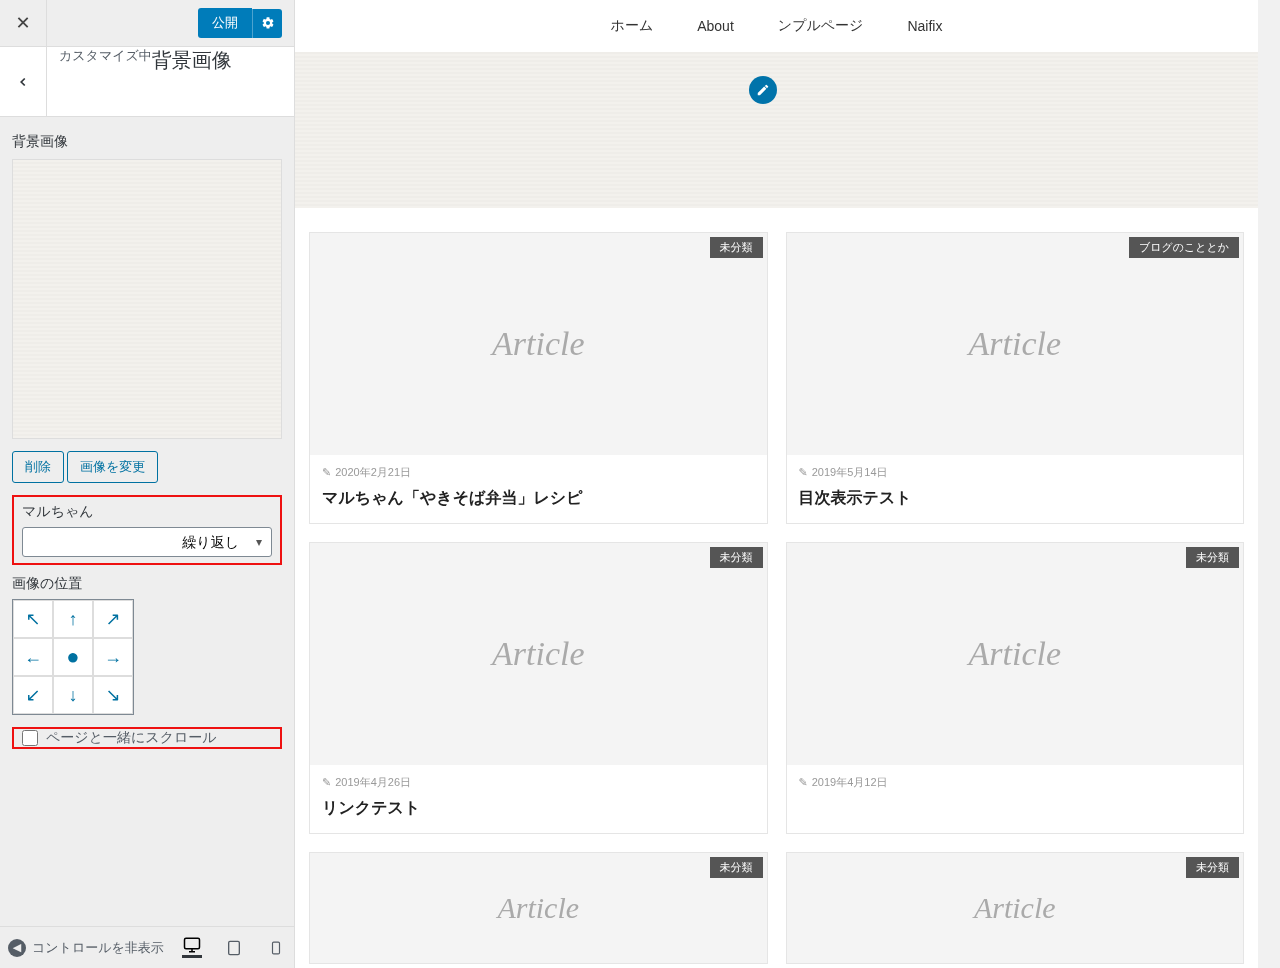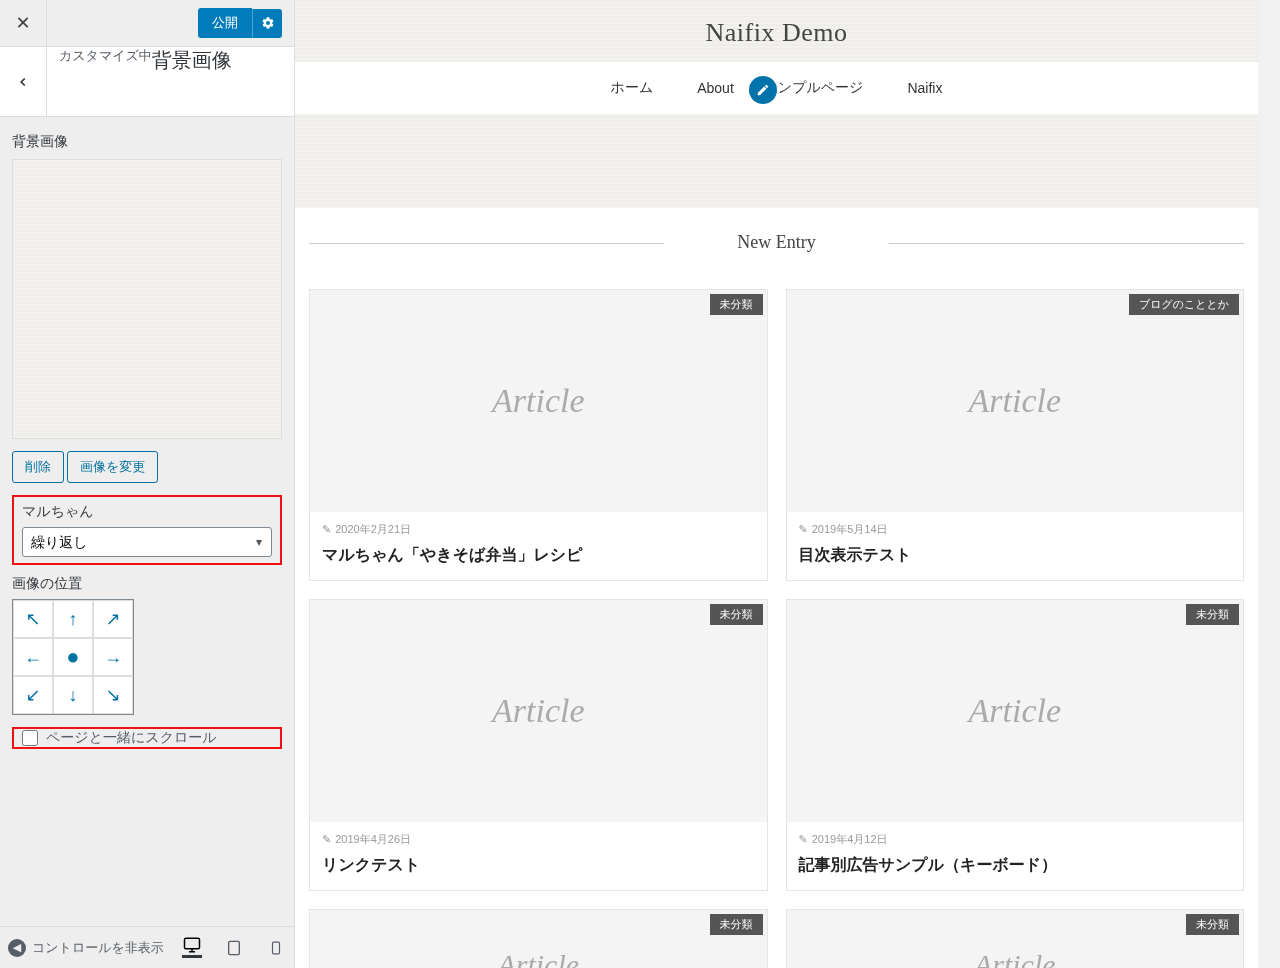--- a/index.html
+++ b/index.html
@@ -21,21 +21,21 @@
 .back-title { font-size: 20px; color: #32373c; }
 
 .panel-body { flex: 1; overflow: auto; padding: 12px; }
 .section-label { font-size: 14px; color: #32373c; margin: 4px 0 8px; font-weight: 500; }
 .bg-thumb { height: 280px; background: repeating-linear-gradient(0deg, #f3f1ed 0px, #f3f1ed 2px, #efede9 2px, #efede9 4px); border: 1px solid #ddd; margin-bottom: 12px; }
 .btn-row { display: flex; gap: 3px; margin-bottom: 12px; }
 .btn-outline { border: 1px solid #0071a1; color: #0071a1; background: transparent; padding: 6px 12px; font-size: 13px; cursor: pointer; border-radius: 3px; }
 .highlight-box { border: 2px solid #e11; padding: 6px 8px; margin-bottom: 10px; }
 .label-small { font-size: 14px; color: #32373c; margin-bottom: 6px; font-weight: 500; }
 .select-wrap { position: relative; }
-.select-wrap select { width: 100%; padding: 6px 32px 6px 8px; font-size: 14px; border: 1px solid #7e8993; border-radius: 3px; background: #fff; appearance: none; }
+.select-wrap select { width: 100%; padding: 6px 32px 6px 8px; font-size: 14px; border: 1px solid #7e8993; border-radius: 3px; background: #fff; appearance: none; text-align: right; }
 .select-caret { position: absolute; right: 10px; top: 50%; transform: translateY(-50%); pointer-events: none; color: #555; font-size: 12px; }
 
 .pos-grid { display: grid; grid-template-columns: repeat(3, 40px); grid-template-rows: repeat(3, 38px); border: 1px solid #7e8993; width: 122px; margin-bottom: 12px; }
 .pos-cell { display: flex; align-items: center; justify-content: center; border: 1px solid #ddd; background: #fff; cursor: pointer; color: #0071a1; font-size: 18px; }
 .pos-cell.center-dot { font-size: 22px; }
 
 .scroll-check-box { border: 2px solid #e11; padding: 0 8px; display: flex; align-items: center; gap: 8px; }
 .scroll-check-box input { width: 16px; height: 16px; }
 .scroll-check-box label { font-size: 14px; color: #555d66; }
 
@@ -166,37 +166,35 @@
               <line x1="12" y1="18" x2="12" y2="18"></line>
             </svg>
         </div>
       </div>
     </div>
   </div>
 
   <div class="preview-wrap">
     <div class="preview-scroll">
       <div class="preview-bg">
-        <div class="site-title">Naifix Demo</div>
         <div class="nav-bar">
           <span class="nav-item">ホーム</span>
           <span class="nav-item">About</span>
           <span class="nav-item">ンプルページ</span>
           <span class="nav-item">Naifix</span>
         </div>
         <div class="edit-fab">
           <svg width="14" height="14" viewBox="0 0 24 24" fill="white">
               <path d="M3 17.25V21h3.75L17.81 9.94l-3.75-3.75L3 17.25zM20.71 7.04a1 1 0 000-1.41l-2.34-2.34a1 1 0 00-1.41 0l-1.83 1.83 3.75 3.75 1.83-1.83z"></path>
             </svg>
         </div>
       </div>
       <div class="preview-bg2"></div>
 
       <div class="content">
-        <div class="section-head">New Entry</div>
         <div class="grid">
           <div class="card">
             <div class="tag">未分類</div>
             <div class="card-img">Article</div>
             <div class="card-meta">
                 <span>✎</span>
                 <span>2020年2月21日</span>
               </div>
             <div class="card-title">マルちゃん「やきそば弁当」レシピ</div>
           </div>
@@ -218,21 +216,20 @@
               </div>
             <div class="card-title">リンクテスト</div>
           </div>
           <div class="card">
             <div class="tag">未分類</div>
             <div class="card-img">Article</div>
             <div class="card-meta">
                 <span>✎</span>
                 <span>2019年4月12日</span>
               </div>
-            <div class="card-title">記事別広告サンプル（キーボード）</div>
           </div>
           <div class="card card-short">
             <div class="tag">未分類</div>
             <div class="card-img">Article</div>
           </div>
           <div class="card card-short">
             <div class="tag">未分類</div>
             <div class="card-img">Article</div>
           </div>
         </div>

